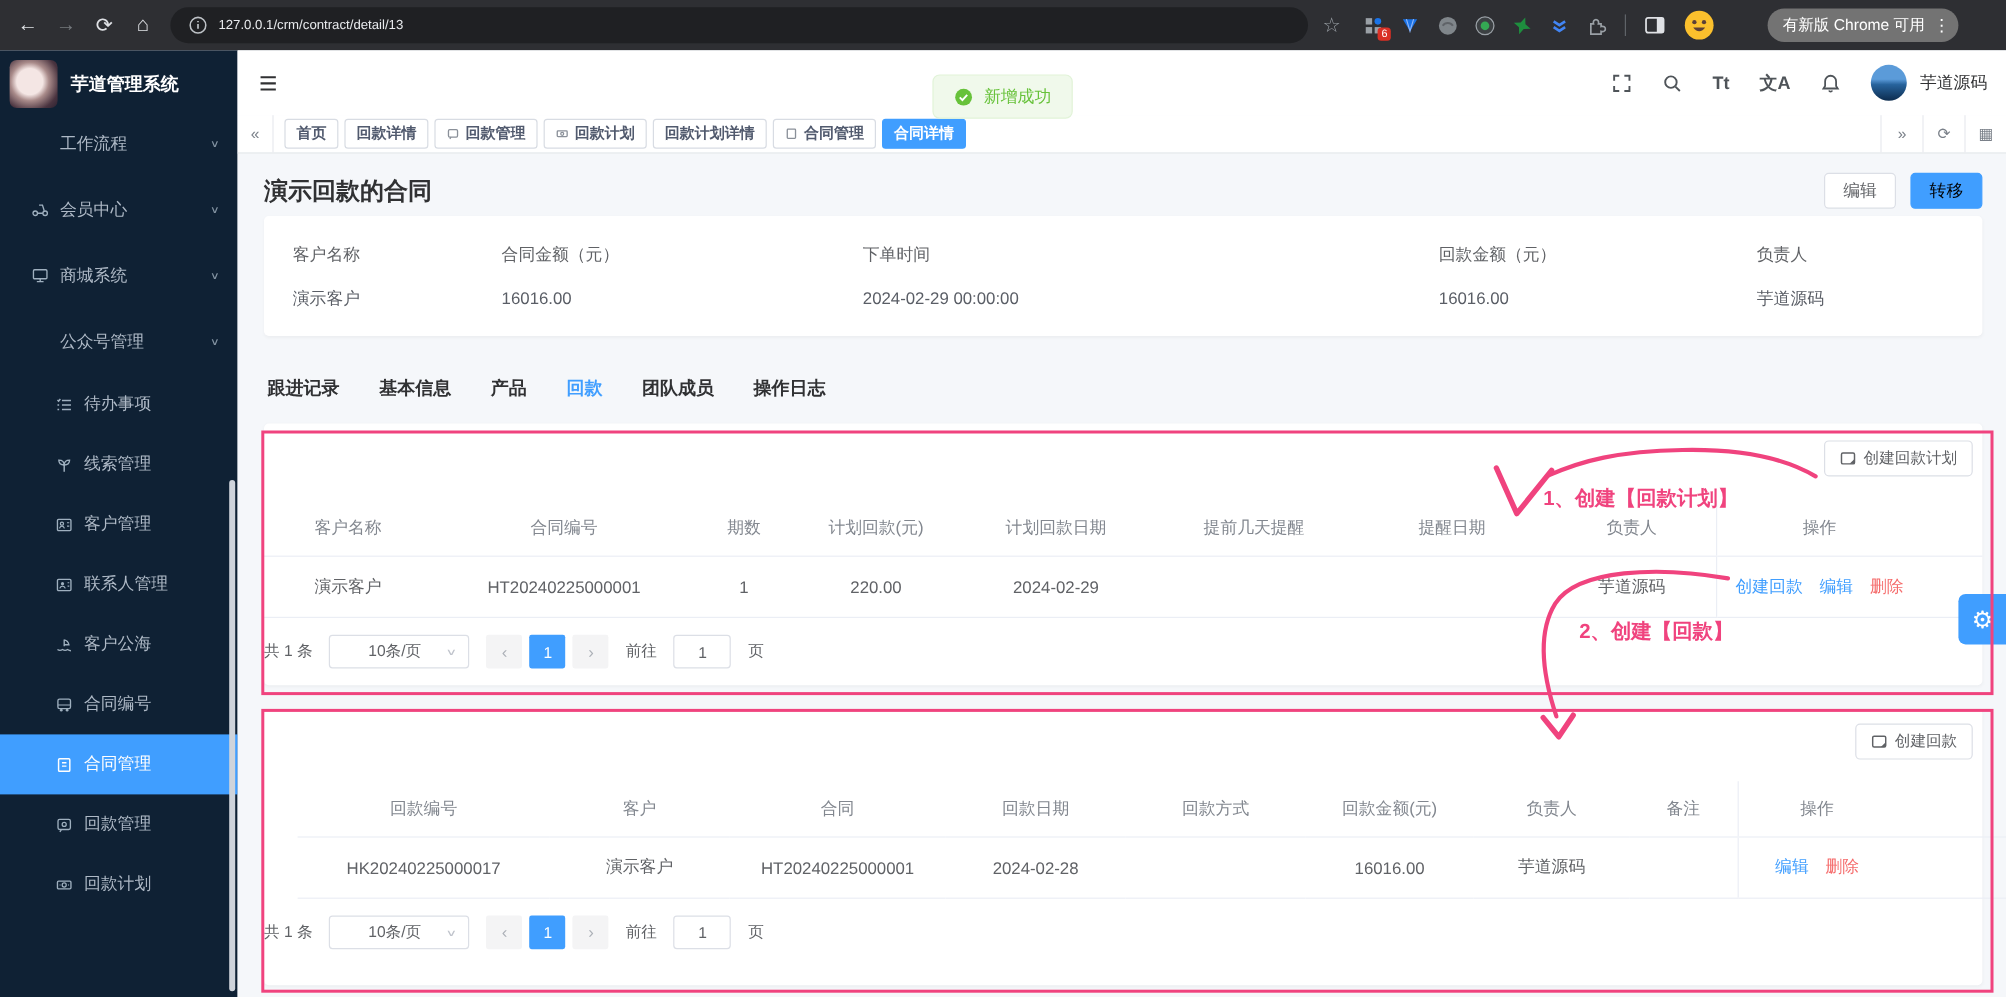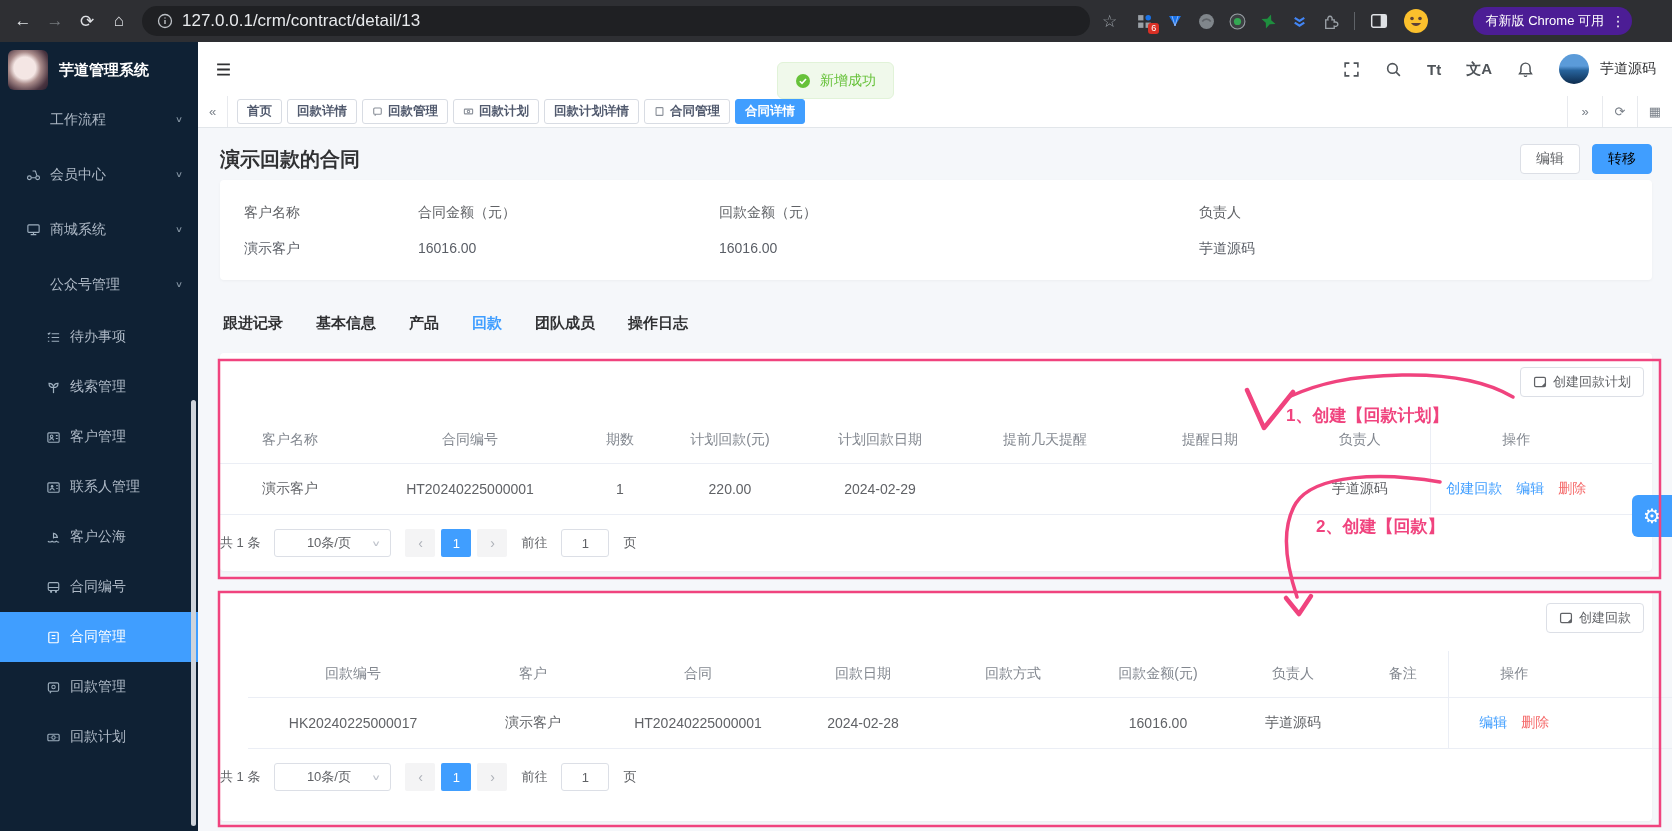--- a/index.html
+++ b/index.html
@@ -5,29 +5,29 @@
   * { margin:0; padding:0; box-sizing:border-box; }
   html,body { width:1672px; height:831px; overflow:hidden; }
   body { font-family:"Liberation Sans", sans-serif; background:#f5f7fa; position:relative; }
 
   
   .chrome { height:42px; background:#2e2f33; display:flex; align-items:center; padding:0 10px 0 8px; gap:2px; }
   .navbtn { width:30px; height:30px; border-radius:50%; display:flex; align-items:center; justify-content:center;
             color:#dfe1e5; font-size:17px; flex:none; }
   .navbtn.dim { color:#75797e; }
   .urlbar { width:948px; height:30px; background:#1f2023; border-radius:15px; display:flex; align-items:center;
-            gap:9px; padding:0 14px; margin-left:6px; color:#e8eaed; font-size:17px; flex:none; }
+            gap:9px; padding:0 14px; margin-left:6px; color:#e8eaed; font-size:11px; flex:none; }
   .urlbar .site-info { width:17px; height:17px; border-radius:50%; display:flex; align-items:center; justify-content:center; color:#bdc1c6; }
   .chrome-star { color:#9aa0a6; font-size:17px; margin-left:10px; }
   .ext-cluster { display:flex; align-items:center; gap:13px; margin-left:16px; }
   .ext { position:relative; width:18px; height:18px; display:flex; align-items:center; justify-content:center; }
   .ext-badge { position:absolute; right:-6px; bottom:-4px; background:#d93025; color:#fff; font-size:9px;
                border-radius:3px; padding:1px 3px; line-height:1; }
   .chrome-sep { width:1px; height:18px; background:#5f6368; margin-left:13px; }
-  .update-pill { margin-left:auto; margin-right:30px; height:28px; border-radius:14px; background:#4c1d95; color:#fff;
+  .update-pill { margin-left:auto; margin-right:30px; height:28px; border-radius:14px; background:#737373; color:#fff;
                  display:flex; align-items:center; gap:7px; padding:0 7px 0 13px; font-size:13px; }
   .update-pill .dots { font-size:14px; letter-spacing:0; }
 
   
   .app { display:flex; height:789px; }
 
   
   .sidebar { width:198px; flex:none; background:#0f2134; color:#aeb9c6; position:relative; }
   .logo-row { height:50px; display:flex; align-items:center; gap:11px; padding-left:8px; padding-top:6px; }
   .logo-img { width:40px; height:40px; border-radius:6px; flex:none;
@@ -422,20 +422,24 @@
       </div>
 
       <div class="summary-card">
         <div>
           <div class="f-label">客户名称</div>
           <div class="f-value">演示客户</div>
         </div>
         <div>
           <div class="f-label">合同金额（元）</div>
           <div class="f-value">16016.00</div>
+        </div>
+        <div>
+          <div class="f-label">下单时间</div>
+          <div class="f-value">2024-02-29 00:00:00</div>
         </div>
         <div>
           <div class="f-label">回款金额（元）</div>
           <div class="f-value">16016.00</div>
         </div>
         <div>
           <div class="f-label">负责人</div>
           <div class="f-value">芋道源码</div>
         </div>
       </div>

